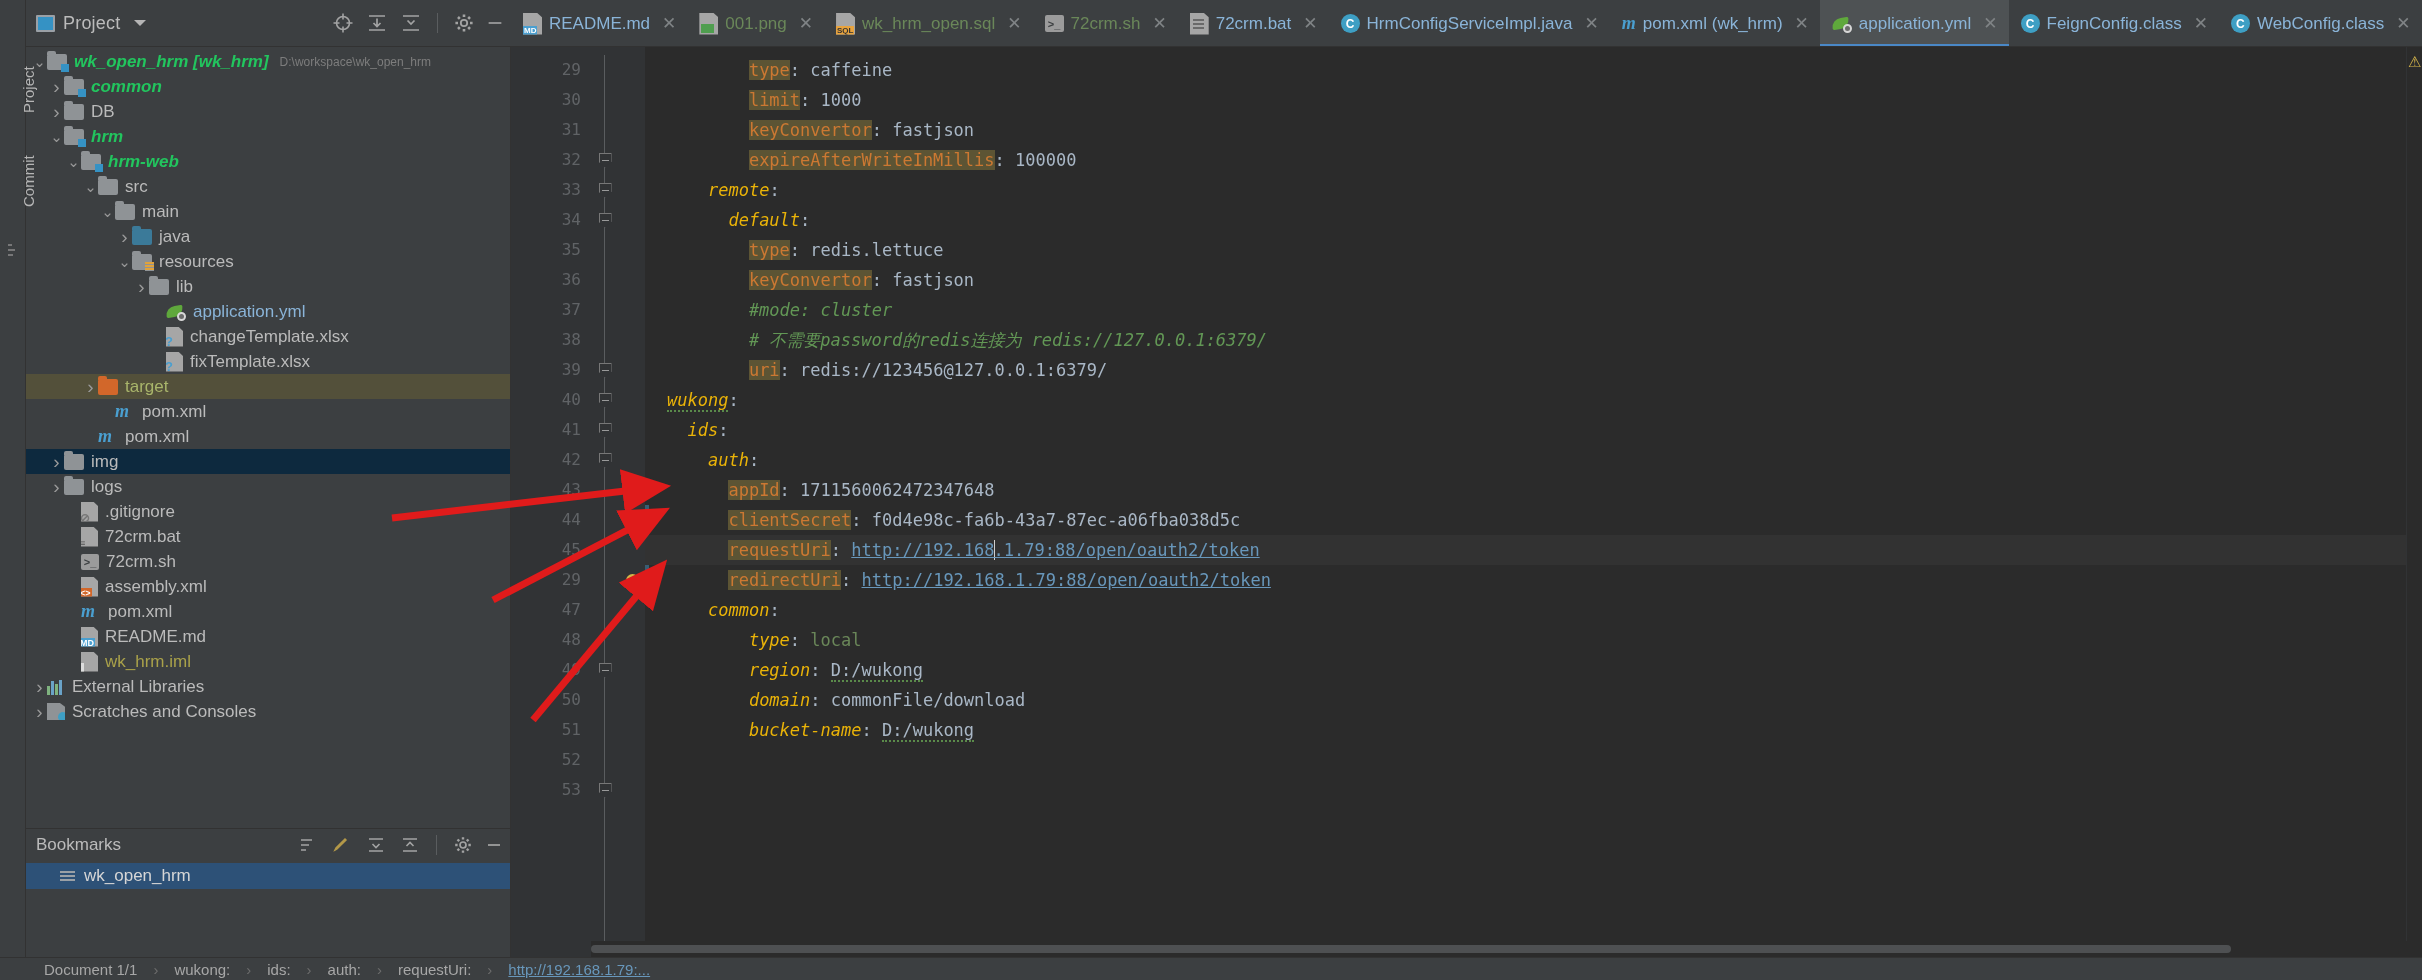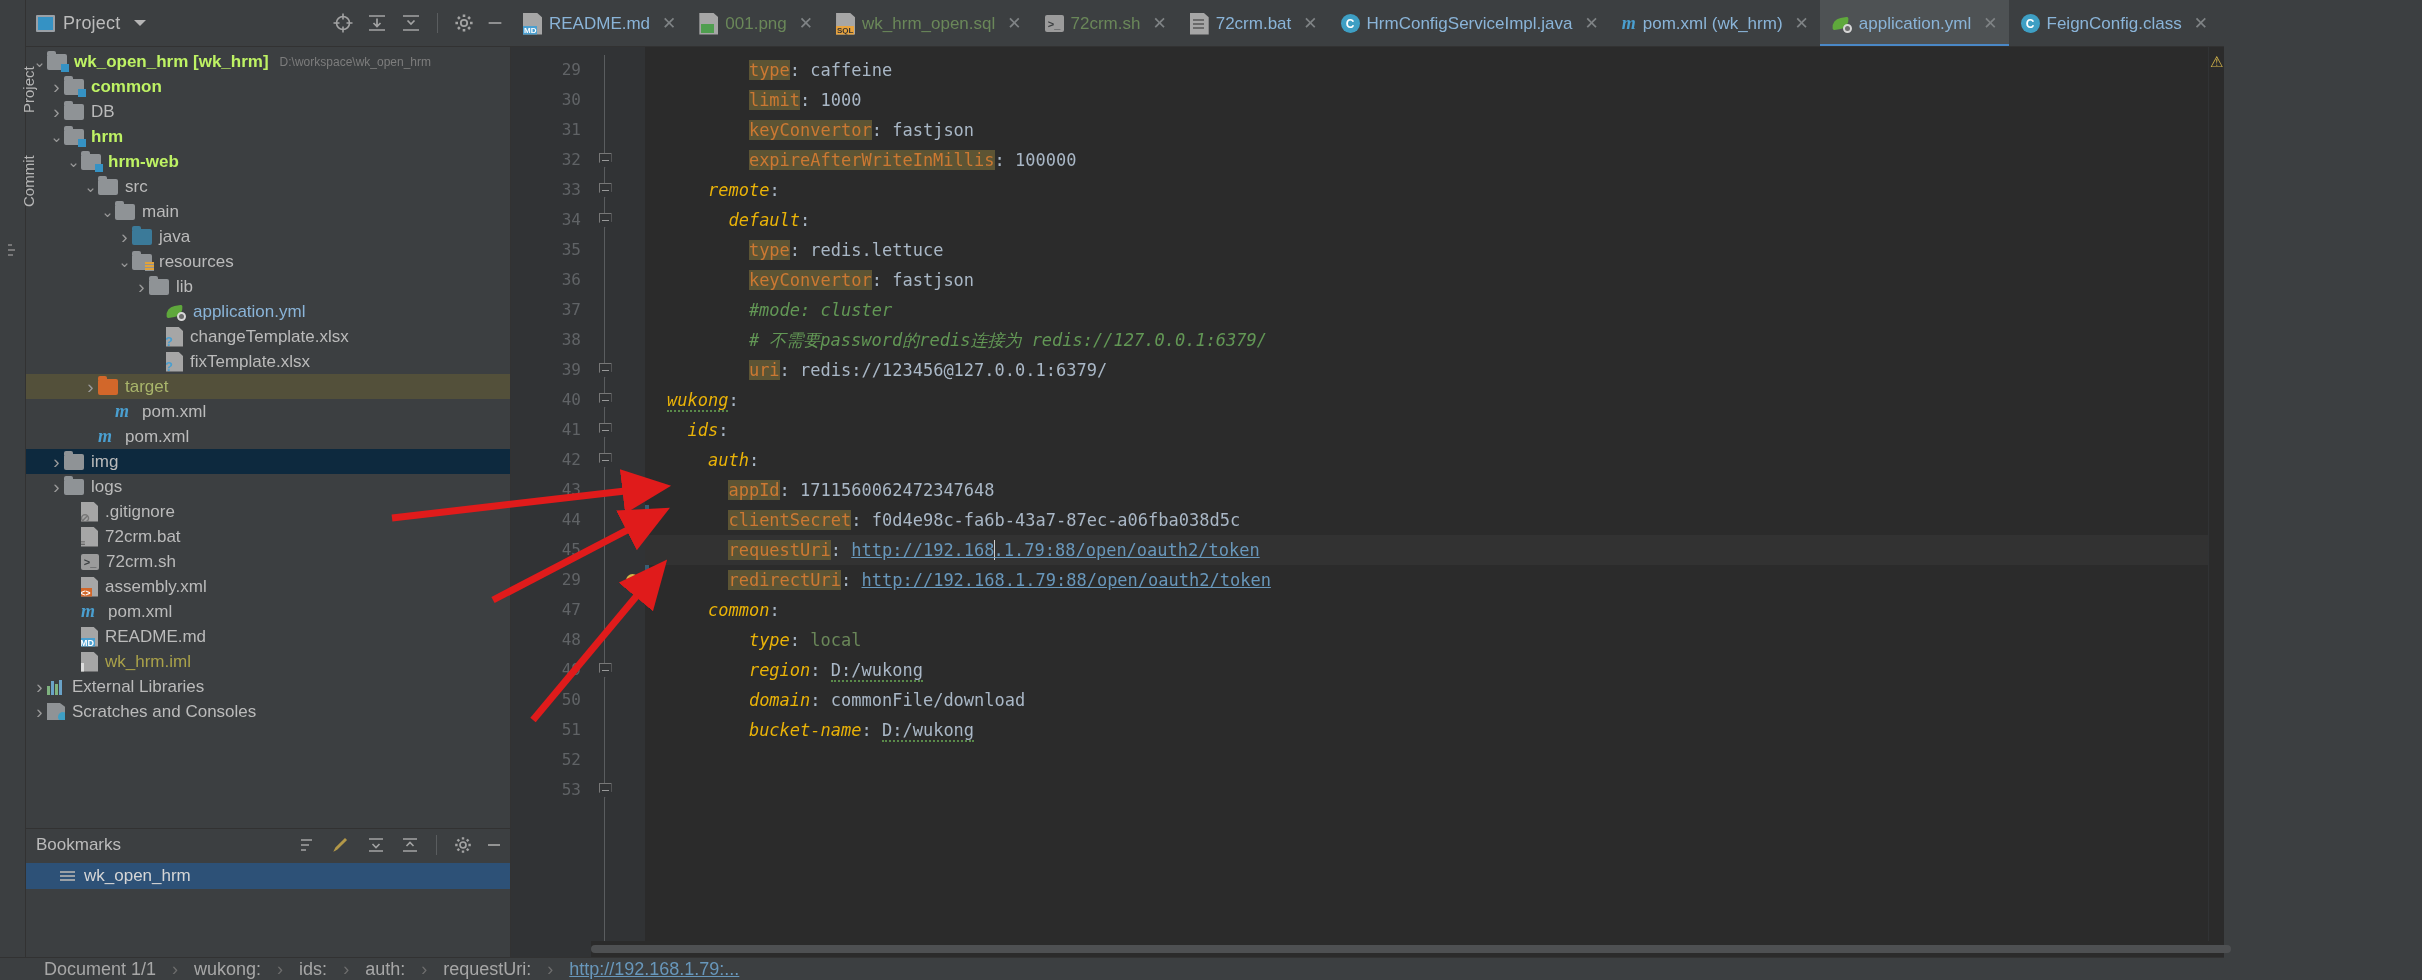--- a/index.html
+++ b/index.html
@@ -2,21 +2,21 @@
 <html><head>
 <meta charset="utf-8">
 <style>
   * { box-sizing: border-box; margin:0; padding:0; }
   html,body {
     width:2422px; height:980px;
     background:#3c3f41;
     font-family:"Liberation Sans", sans-serif;
     overflow:hidden;
   }
-  .app { position:relative; width:2224px; height:980px; display:flex; flex-direction:column; background:#3c3f41; }
+  .app { position:relative; width:2422px; height:980px; display:flex; flex-direction:column; background:#3c3f41; }
 
   
   .top-row { display:flex; height:47px; flex:0 0 47px; background:#3c3f41; }
 
   
   .left-rail {
     width:26px; flex:0 0 26px; background:#3c3f41;
     border-right:1px solid #323232;
     position:relative;
   }
@@ -154,21 +154,21 @@
     clip-path:polygon(0 0,72% 0,100% 22%,100% 100%,0 100%);
   }
   .tfile .mk{
     position:absolute;left:-2px;bottom:-1px;font-size:9px;line-height:10px;color:#fff;font-weight:bold;padding:0 1px;
   }
   .tfile.md .mk{ background:#4a9fd0; }
   .tfile.xml .mk{ background:#d2672a; }
   .tfile.q .mk{ background:transparent;color:#4a9fd0;font-size:13px;line-height:12px; }
   .tfile.git .mk{ background:transparent;color:#777;font-size:12px; }
   .tname { margin-left:0; }
-  .tname.bold { font-weight:bold; color:#bef264; }
+  .tname.bold { font-weight:bold; color:#22c55e;font-style:italic; }
   .tpath { color:#7d7d7d; margin-left:11px; font-size:12px; }
   .tname.blue { color:#8ab4d8; }
   .tname.olive { color:#a9b56b; }
   .tname.iml { color:#a9a14a; }
   .tsh { width:18px;height:16px;flex:0 0 18px;margin-right:7px;background:#9b9b9b;border-radius:2px;
     display:flex;align-items:center;justify-content:center;color:#3c3f41;font-size:11px;font-weight:bold; }
   .tlib { width:18px;height:16px;flex:0 0 18px;margin-right:7px;display:flex;align-items:flex-end;gap:1px; }
   .tlib i{ display:block;width:3px;background:#7fb37f; }
   .tscr { width:18px;height:17px;flex:0 0 18px;margin-right:7px;position:relative;background:#8f9396;
     clip-path:polygon(0 0,72% 0,100% 22%,100% 100%,0 100%); }
@@ -237,21 +237,21 @@
 
   
   .hscroll-row{ height:16px;flex:0 0 16px;background:#2b2b2b;display:flex;align-items:center; }
   .hscroll-left{ width:80px;flex:0 0 80px;background:#313335;height:16px; }
   .hscroll-track{ flex:1;height:16px;position:relative; }
   .hscroll-thumb{ position:absolute;left:0;top:4px;height:8px;width:1640px;background:#4e5052;border-radius:4px; }
 
   
   .statusbar {
     height:23px;flex:0 0 23px;background:#3c3f41;display:flex;align-items:center;
-    color:#a7a7a7;font-size:18px;border-top:1px solid #323232;
+    color:#a7a7a7;font-size:15px;border-top:1px solid #323232;
   }
   .sb-left{ width:26px;flex:0 0 26px; }
   .sb-crumbs{ display:flex;align-items:center;gap:0; padding-left:10px; }
   .crumb{ color:#a7a7a7; padding:0 8px; }
   .crumb-sep{ color:#6d6d6d; }
   .crumb.link{ color:#6897bb; }
 
   
   .arrows{ position:absolute;left:0;top:0;width:2422px;height:980px;pointer-events:none; }
 </style>

